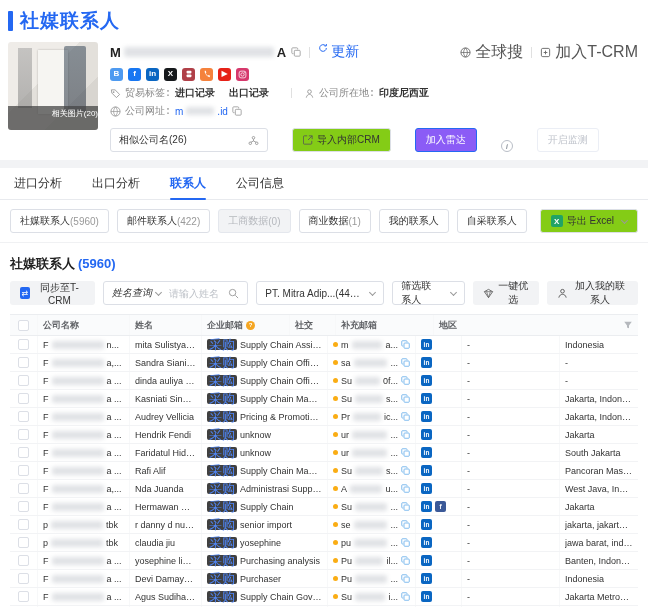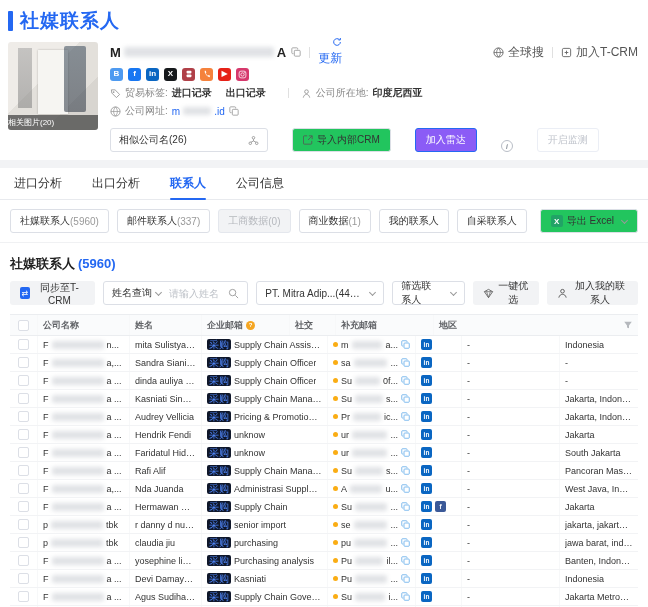--- a/index.html
+++ b/index.html
@@ -12,46 +12,46 @@
   .title-bar { width:5px; height:20px; background:#2468f2; border-radius:1px; margin-right:7px; }
   .page-title { font-size:19px; font-weight:bold; color:#2468f2; letter-spacing:1px; }
 
   
   .company-section { display:flex; padding:4px 10px 0 8px; }
   .thumb { position:relative; width:90px; height:88px; border-radius:3px; overflow:hidden; flex:none;
     background:linear-gradient(135deg,#efece8 0 40%,#e3e0db 40% 70%,#d8d5d0 70% 100%); }
   .thumb::before { content:""; position:absolute; left:10px; top:6px; width:14px; height:60px; background:linear-gradient(#9a9a9a,#777); opacity:.5; }
   .thumb::after { content:""; position:absolute; right:12px; top:4px; width:22px; height:66px; background:linear-gradient(#3a4a5a,#2a3340); opacity:.55; border-radius:2px; }
   .thumb-card { position:absolute; left:30px; top:8px; width:30px; height:64px; background:#f6f5f2; box-shadow:0 0 2px rgba(0,0,0,.25); }
-  .thumb-label { position:absolute; left:0; right:0; bottom:0; height:15px; line-height:16px; background:rgba(70,70,70,.75); color:#fff; font-size:8px; text-align:left; z-index:2; }
+  .thumb-label { position:absolute; left:0; right:0; bottom:0; height:24px; line-height:16px; background:rgba(70,70,70,.75); color:#fff; font-size:8px; text-align:right; z-index:2; }
 
   .company-info { flex:1; padding-left:12px; display:flex; flex-direction:column; }
   .name-row { display:flex; align-items:center; height:20px; }
   .c-name { font-size:13px; font-weight:bold; color:#222; display:flex; align-items:center; }
   .v-div { width:1px; height:11px; background:#e0e0e0; margin:0 8px; }
   .blue { color:#2468f2; }
-  .link-sm { font-size:12px; display:flex; align-items:flex-end; gap:3px;flex-direction:column; }
-  .hdr-actions { margin-left:auto; display:flex; align-items:center; color:#555; font-size:12px; }
+  .link-sm { font-size:14px; display:flex; align-items:flex-start; gap:3px; }
+  .hdr-actions { margin-left:auto; display:flex; align-items:center; color:#555; font-size:16px; }
   .hdr-actions .act { display:flex; align-items:center; gap:4px; cursor:pointer; }
 
   .social-row { display:flex; align-items:center; gap:5px; height:20px; margin-top:2px; }
   .s-icon { width:13px; height:13px; border-radius:3px; display:flex; align-items:center; justify-content:center;
     color:#fff; font-size:8px; font-weight:bold; line-height:1; }
 
   .meta-row { display:flex; align-items:center; height:18px; color:#666; font-size:10px; gap:4px; }
   .meta-row b { color:#333; }
-  .meta-label { color:#888; }
+  .meta-label { color:#888;font-family:Liberation Mono, monospace; }
   .trade-tag { font-weight:bold; color:#333; margin-right:10px; }
   .meta-sep { width:1px; height:10px; background:#e0e0e0; margin:0 8px; }
 
   .action-row { display:flex; align-items:flex-end; gap:24px; margin-top:6px; height:26px; }
   .similar-box { display:flex; align-items:center; justify-content:space-between; width:158px; height:24px;
     border:1px solid #dcdfe6; border-radius:3px; padding:0 8px; font-size:10px; color:#333; background:#fff; }
   .btn { display:inline-flex; align-items:center; gap:4px; height:24px; padding:0 10px; border:1px solid #dcdfe6;
-    border-radius:3px; background:#22c55e; font-size:10px; color:#333; cursor:pointer; }
+    border-radius:3px; background:#84cc16; font-size:10px; color:#333; cursor:pointer; }
   .btn-primary { background:#8b5cf6; border-color:#2468f2; color:#fff; }
   .btn-disabled { color:#c0c4cc; border-color:#ebeef5; background:#fff; }
   .info-circle { width:12px; height:12px; border:1px solid #b9bec7; border-radius:50%; color:#9aa0a8;
     font-size:8px; display:flex; align-items:center; justify-content:center; font-style:italic; font-weight:bold; }
 
   .band { height:8px; background:#f2f3f5; margin-top:8px; }
 
   
   .tabs { display:flex; gap:30px; padding:0 14px; border-bottom:1px solid #e8eaee; height:32px; align-items:flex-start; }
   .tab { font-size:12px; color:#333; height:32px; line-height:30px; cursor:pointer; position:relative; }
@@ -71,21 +71,21 @@
 
   
   .list-head { padding:12px 10px 0 10px; font-size:13px; font-weight:bold; color:#222; }
   .list-head .cnt { color:#2468f2; font-weight:bold; margin-left:3px; }
   .toolbar { display:flex; align-items:center; gap:8px; padding:8px 10px 9px 10px; }
   .tb-btn { background:#f2f3f5; border:none; }
   .sync-ic { width:12px; height:12px; background:#2468f2; border-radius:2px; color:#fff; font-size:8px;
     display:flex; align-items:center; justify-content:center; }
   .name-search { display:flex; align-items:center; height:24px; border:1px solid #dcdfe6; border-radius:3px;
     background:#fff; padding:0 8px; width:170px; }
-  .ns-dd { display:flex; align-items:center; font-size:10px; color:#333; flex:none; cursor:pointer; }
+  .ns-dd { display:flex; align-items:center; font-size:10px; color:#333; flex:none; cursor:pointer;font-style:italic; }
   .ns-input { border:none; outline:none; font-size:10px; color:#333; width:70px; margin-left:8px; flex:1; min-width:20px;
     font-family:"Liberation Sans","DejaVu Sans",sans-serif; }
   .ns-input::placeholder { color:#bfc3c9; }
   .select-box { display:flex; align-items:center; justify-content:space-between; height:24px; border:1px solid #dcdfe6;
     border-radius:3px; background:#fff; padding:0 8px; font-size:10px; color:#333; cursor:pointer; gap:6px; }
   .chev { width:5px; height:5px; border-right:1.2px solid #999; border-bottom:1.2px solid #999;
     transform:rotate(45deg); display:inline-block; margin:-2px 0 0 4px; flex:none; }
 
   
   .tbl { margin:0 10px; border-top:1px solid #ebedf0; }
@@ -95,21 +95,21 @@
     display:flex; align-items:center; height:100%; border-right:1px solid #f7f8f9; }
   .col-cb { width:28px; justify-content:center; flex:none; }
   .col-company { width:92px; flex:none; }
   .col-name { width:72px; flex:none; }
   .col-title { width:126px; flex:none; }
   .col-email { width:88px; flex:none; }
   .col-social { width:46px; flex:none; gap:3px; }
   .col-extra { width:98px; flex:none; }
   .col-region { flex:1; border-right:none; }
   .cb { width:11px; height:11px; border:1px solid #dcdfe6; border-radius:2px; background:#fff; flex:none; cursor:pointer; }
-  .tag { background:#0f172a; color:#4f86f7; font-size:10px; padding:0 2px; border-radius:2px; margin-right:3px; flex:none; line-height:11px; }
+  .tag { background:#404040; color:#4f86f7; font-size:13px; padding:0 2px; border-radius:2px; margin-right:3px; flex:none; line-height:11px; }
   .dot { width:5px; height:5px; border-radius:50%; background:#faad14; flex:none; margin-right:3px; }
   .badge { width:11px; height:11px; border-radius:2px; color:#fff; font-size:6.5px; font-weight:bold;
     display:flex; align-items:center; justify-content:center; flex:none; }
   .badge-in { background:#0a66c2; }
   .badge-fb { background:#3b5998; }
   .q-badge { width:9px; height:9px; border-radius:50%; background:#f5a623; color:#fff; font-size:6px; font-weight:bold;
     display:inline-flex; align-items:center; justify-content:center; margin-left:3px; flex:none; }
   .funnel { margin-left:auto; flex:none; }
 
   
@@ -271,21 +271,21 @@
       <div class="tab">公司信息</div>
     </div>
 
   <div class="subtabs" id="subtabs">
       <button class="chip">
         <span>社媒联系人</span>
         <span class="cnt">(5960)</span>
       </button>
       <button class="chip">
         <span>邮件联系人</span>
-        <span class="cnt">(337)</span>
+        <span class="cnt">(422)</span>
       </button>
       <button class="chip disabled">
         <span>工商数据</span>
         <span class="cnt">(0)</span>
       </button>
       <button class="chip">
         <span>商业数据</span>
         <span class="cnt">(1)</span>
       </button>
       <button class="chip">
@@ -793,21 +793,21 @@
     <div class="td col-company">
       <span>p</span>
             <span class="bb bb-co"></span>
             <span>tbk</span>
     </div>
     <div class="td col-name">
             <span class="ell">claudia jiu</span>
           </div>
     <div class="td col-title">
       <span class="tag">采购</span>
-            <span class="ell">purchasing</span>
+            <span class="ell">yosephine</span>
     </div>
     <div class="td col-email">
       <span class="dot"></span>
       <span>pu</span>
             <span class="bb bb-em"></span>
             <span>...</span>
       <svg width="9" height="9" viewBox="0 0 12 12" style="margin-left:3px;color:#58a6e8">
               <rect x="4" y="4" width="7" height="7" rx="1" fill="none" stroke="currentColor"></rect>
               <path d="M8 3V2a1 1 0 0 0-1-1H2a1 1 0 0 0-1 1v5a1 1 0 0 0 1 1h1" fill="none" stroke="currentColor"></path>
             </svg>
@@ -869,21 +869,21 @@
     <div class="td col-company">
       <span>F</span>
             <span class="bb bb-co"></span>
             <span>a ...</span>
     </div>
     <div class="td col-name">
             <span class="ell">Devi Damayanti</span>
           </div>
     <div class="td col-title">
       <span class="tag">采购</span>
-            <span class="ell">Kasniati</span>
+            <span class="ell">Purchaser</span>
     </div>
     <div class="td col-email">
       <span class="dot"></span>
       <span>Pu</span>
             <span class="bb bb-em"></span>
             <span>...</span>
       <svg width="9" height="9" viewBox="0 0 12 12" style="margin-left:3px;color:#58a6e8">
               <rect x="4" y="4" width="7" height="7" rx="1" fill="none" stroke="currentColor"></rect>
               <path d="M8 3V2a1 1 0 0 0-1-1H2a1 1 0 0 0-1 1v5a1 1 0 0 0 1 1h1" fill="none" stroke="currentColor"></path>
             </svg>

